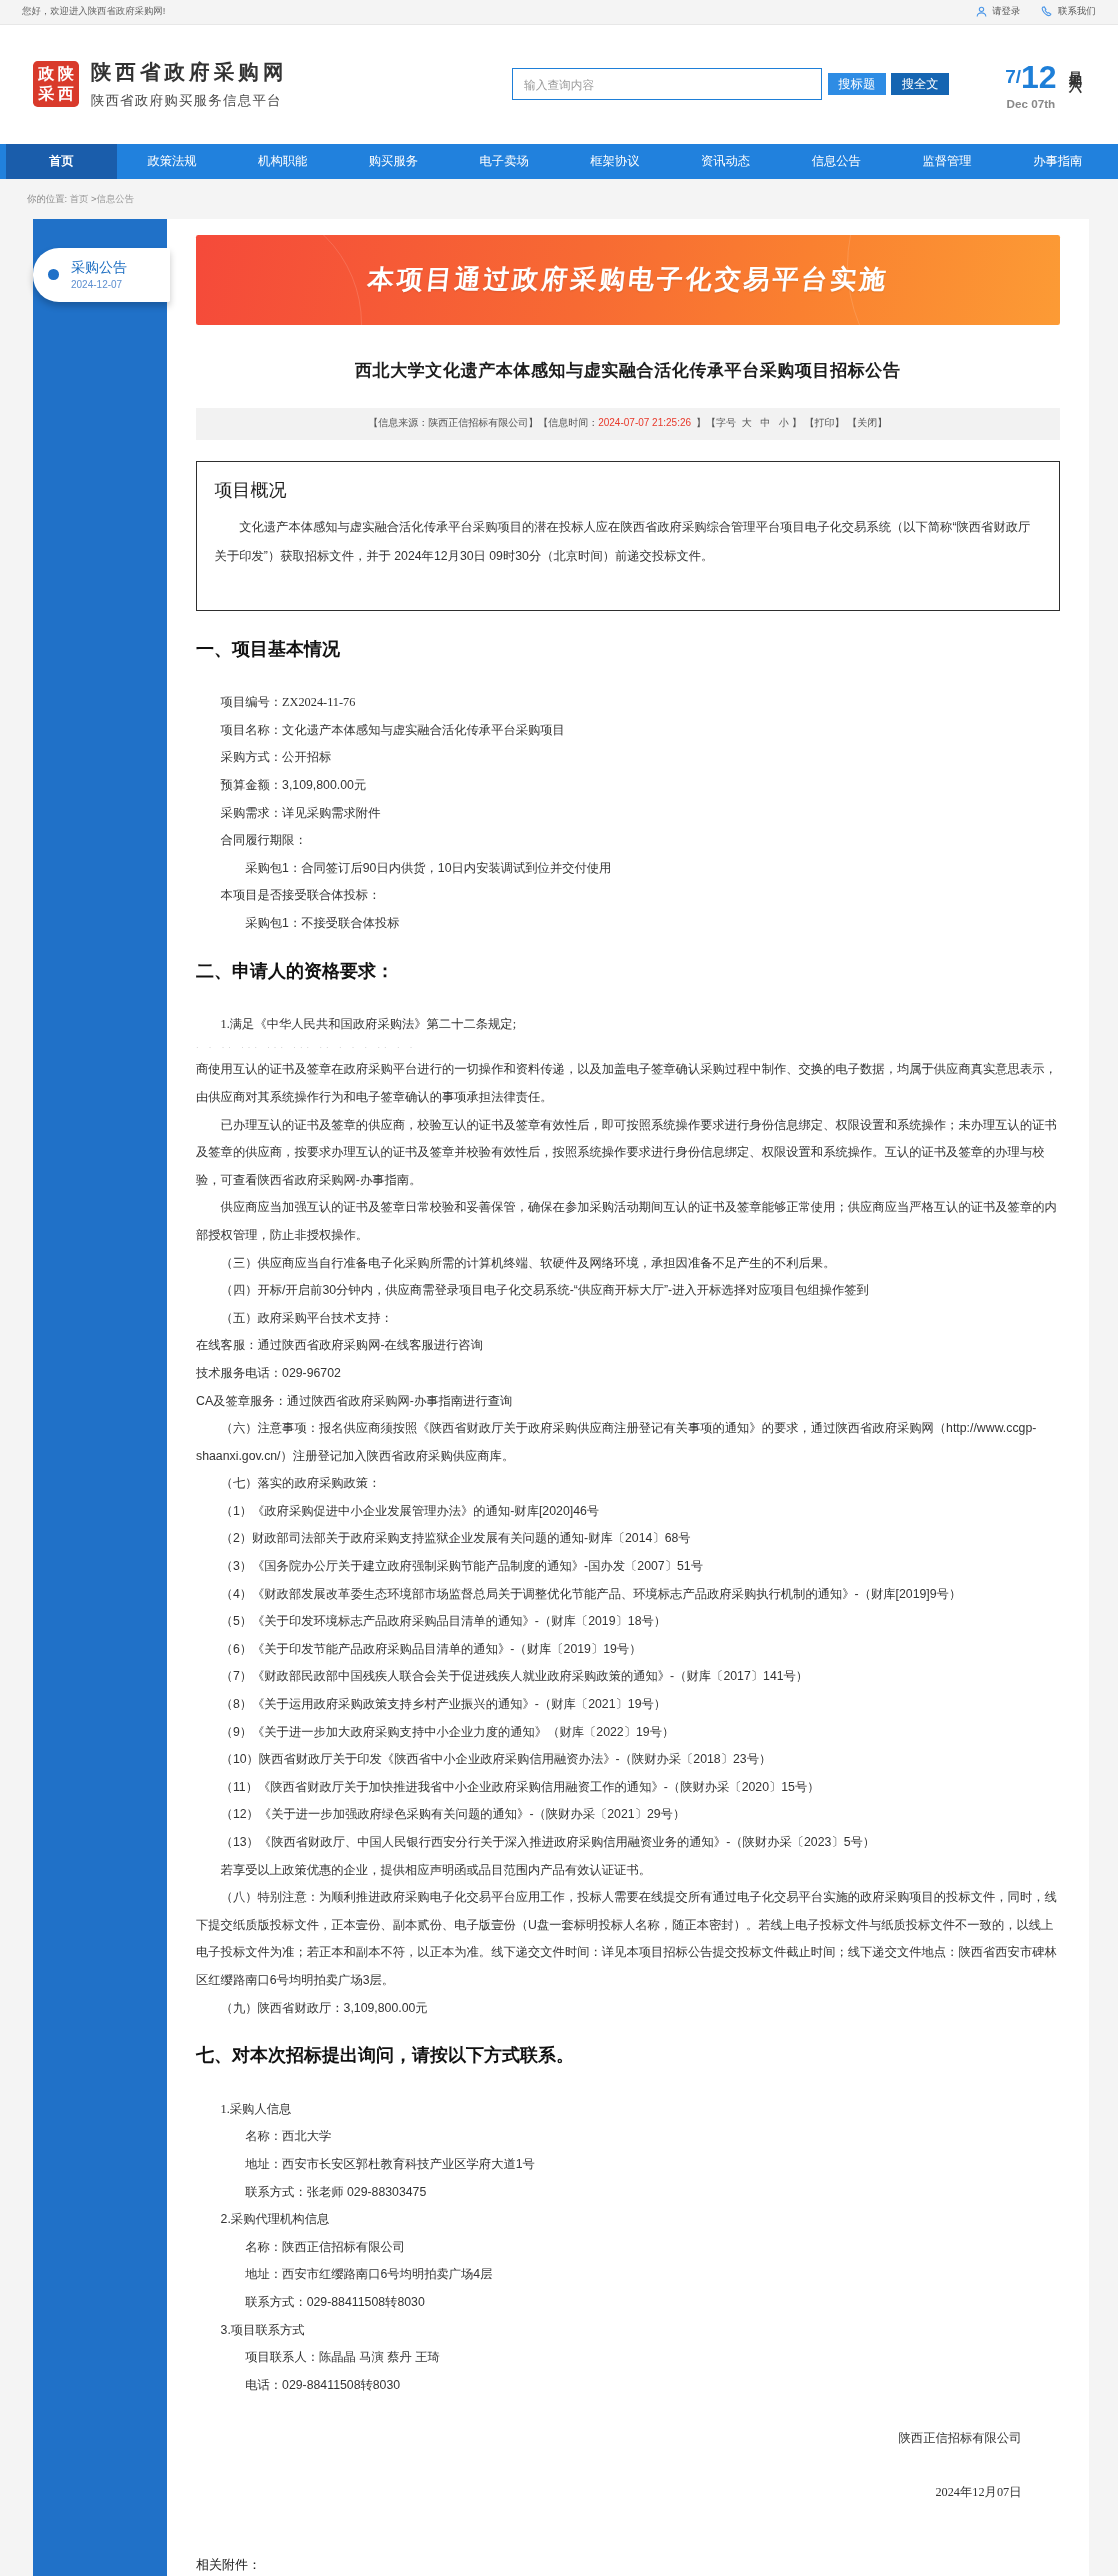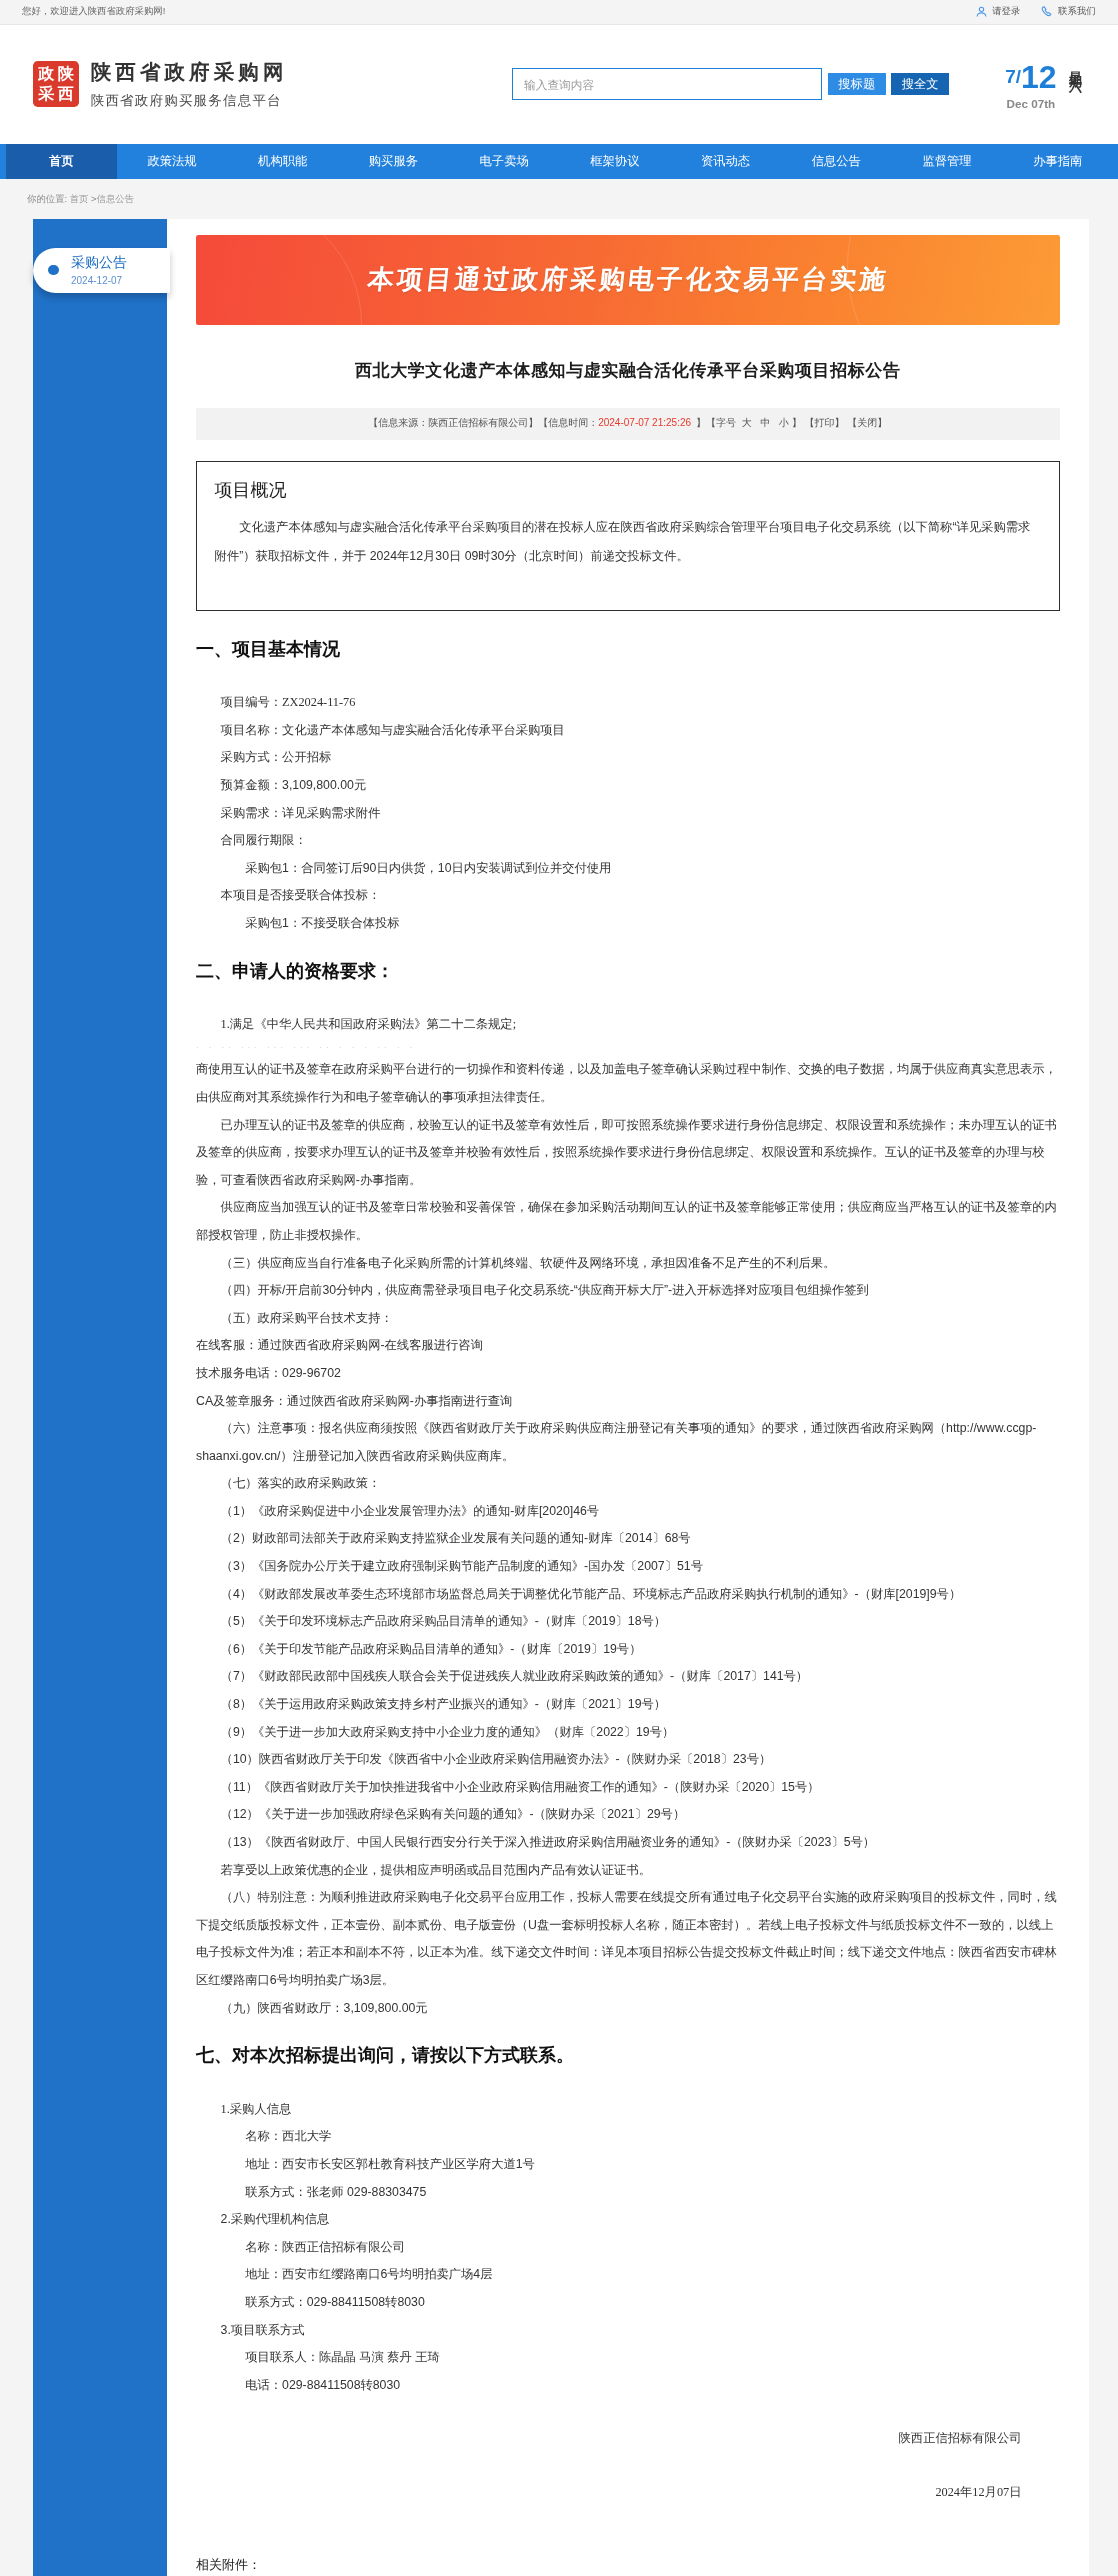--- a/index.html
+++ b/index.html
@@ -63,21 +63,21 @@
     color:#fff; font-size:12.3px; cursor:pointer; white-space:nowrap;
   }
   .nav-item.active{ background:#1a5dab; font-weight:bold; }
   
   .breadcrumb{ padding:14px 0 13px 27px; font-size:9.4px; color:#888; background:#f4f4f4; }
   .breadcrumb .crumb-link{ color:#999; cursor:pointer; }
   
   .main-wrap{ display:flex; padding:0 30.5px 17.6px 33px; background:#f4f4f4; align-items:stretch; }
   .sidebar{ width:134px; flex-shrink:0; background:#2071c8; position:relative; }
   .side-tag{
-    margin-top:29px; margin-right:-2.9px; height:45px; background:#fff;
+    margin-top:29px; margin-right:-2.9px; height:54px; background:#fff;
     border-radius:26px 1.8px 1.8px 26px; box-shadow:0 4.1px 7px rgba(0,0,0,.22);
     display:flex; flex-direction:column; justify-content:center;
     padding-left:38px; position:relative; cursor:pointer;
   }
   .side-tag::before{
     content:""; position:absolute; left:15.2px; top:50%; margin-top:-5.3px;
     width:10.6px; height:10.6px; border-radius:50%; background:#2071c8;
   }
   .tag-label{ color:#1b6dc1; font-size:14px; }
   .tag-date{ color:#5d8fd0; font-size:10px; margin-top:2.3px; }
@@ -241,21 +241,21 @@
       <span>【信息来源：陕西正信招标有限公司】【信息时间：</span><span class="time">2024-07-07 21:25:26</span><span> 】【字号</span>
       <span class="size-opt">大</span>
       <span class="size-opt">中</span>
       <span class="size-opt">小</span><span>】</span>
       <span class="ctrl">【打印】</span>
       <span class="ctrl">【关闭】</span>
     </div>
 
     <div class="overview-box">
       <div class="overview-heading">项目概况</div>
-      <p class="overview-text">文化遗产本体感知与虚实融合活化传承平台采购项目的潜在投标人应在陕西省政府采购综合管理平台项目电子化交易系统（以下简称“详见采购需求附件”）获取招标文件，并于 2024年12月30日 09时30分（北京时间）前递交投标文件。</p>
+      <p class="overview-text">文化遗产本体感知与虚实融合活化传承平台采购项目的潜在投标人应在陕西省政府采购综合管理平台项目电子化交易系统（以下简称“陕西省财政厅关于印发”）获取招标文件，并于 2024年12月30日 09时30分（北京时间）前递交投标文件。</p>
     </div>
 
     <div class="body-text">
 
     <p class="heading">一、项目基本情况</p>
         <p class="indent gap">项目编号：ZX2024-11-76</p>
         <p class="indent">项目名称：文化遗产本体感知与虚实融合活化传承平台采购项目</p>
         <p class="indent">采购方式：公开招标</p>
         <p class="indent">预算金额：3,109,800.00元</p>
         <p class="indent">采购需求：详见采购需求附件</p>

